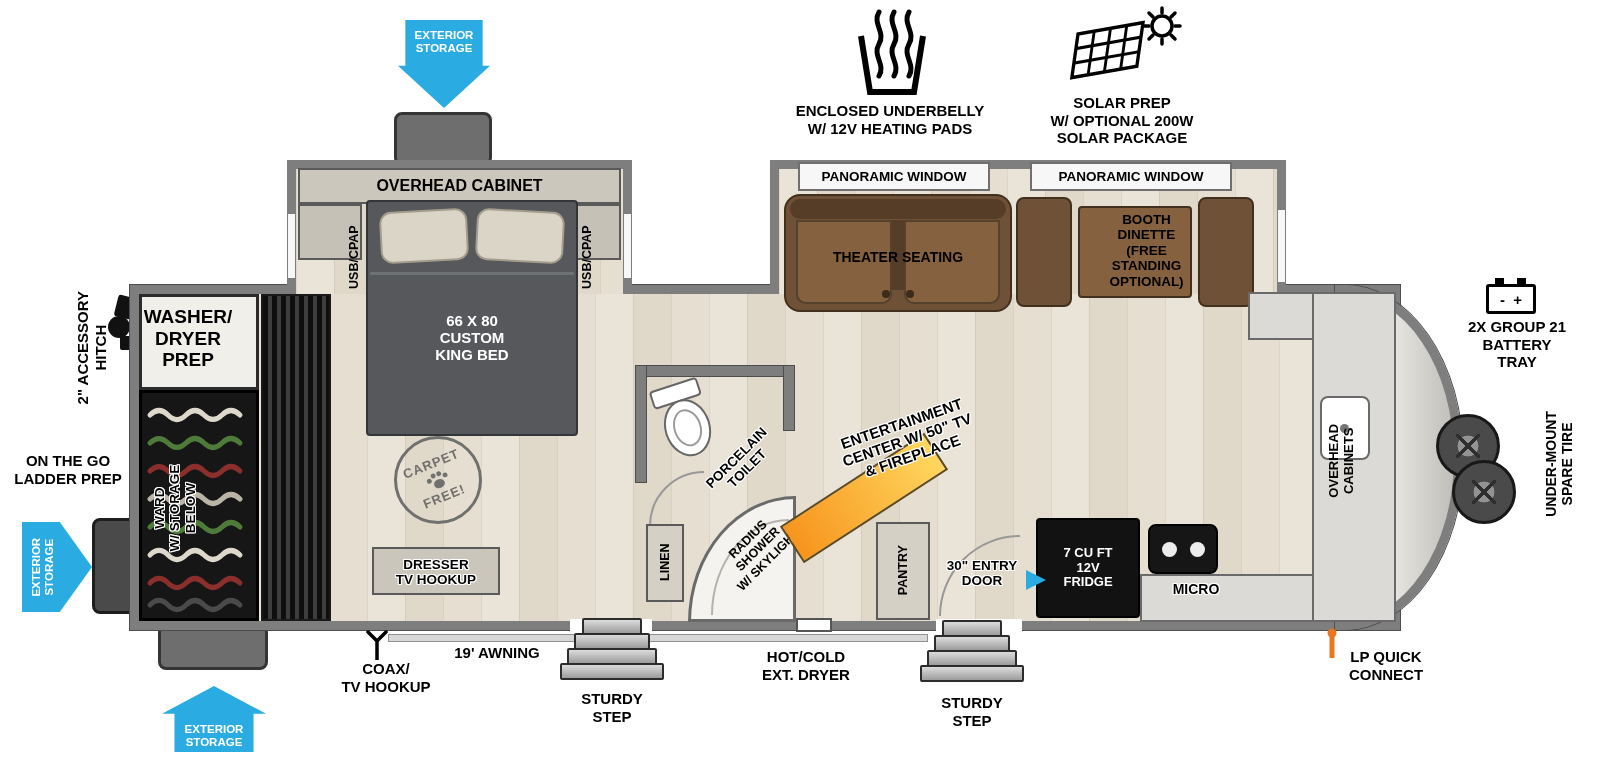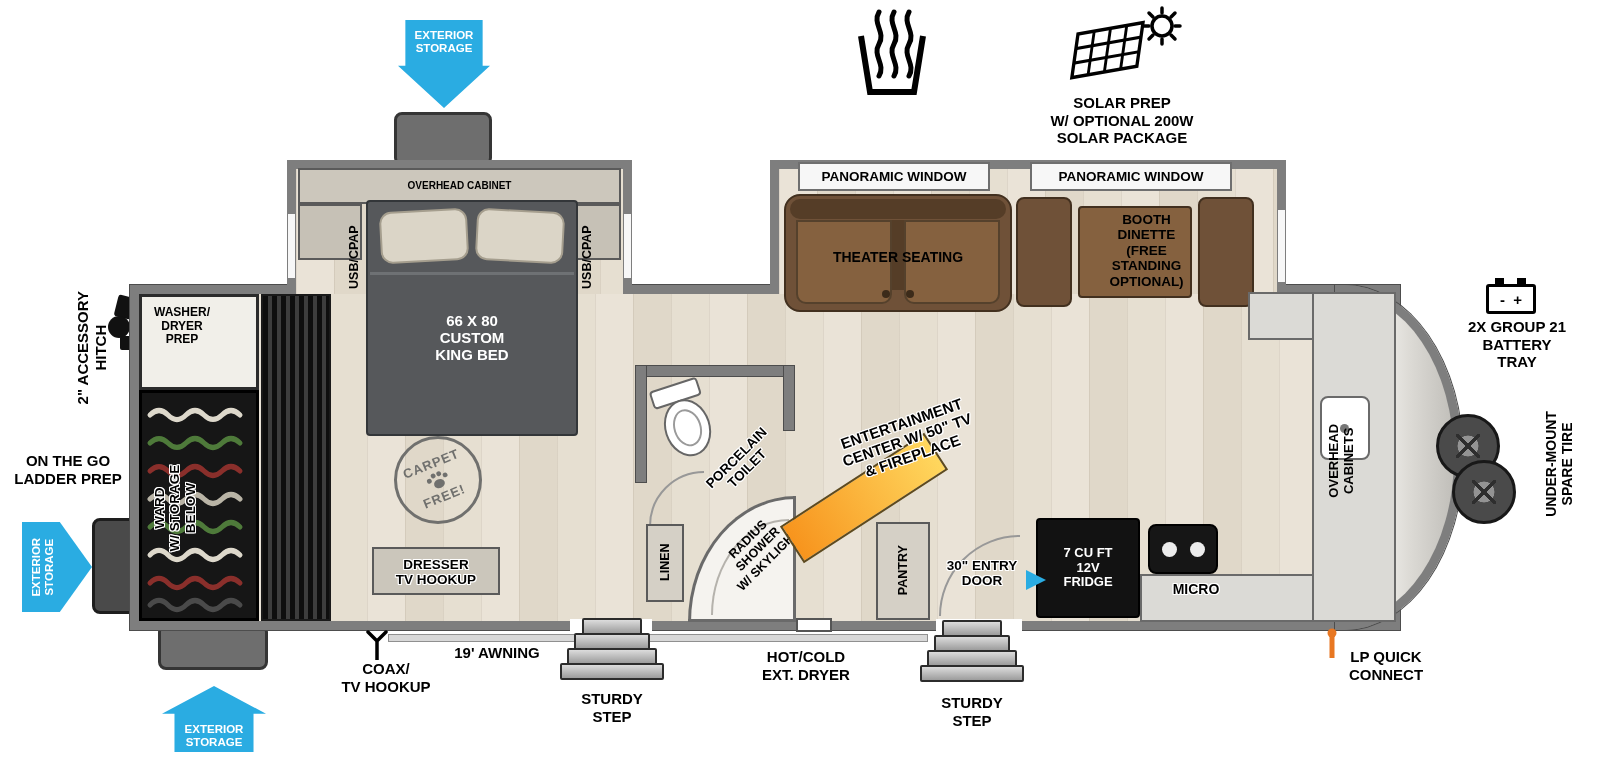--- a/index.html
+++ b/index.html
@@ -29,20 +29,22 @@
     <div class="txt" style="margin-top:9px">EXTERIOR
 STORAGE</div>
   </div>
 
   <svg class="abs" style="left:842px;top:6px" width="100" height="92" viewBox="0 0 100 92">
     <path d="M19,30 L28,86 L72,86 L81,30" fill="none" stroke="#000" stroke-width="6"></path>
     <path d="M37,6 C30,18 44,26 37,38 C30,50 44,58 37,70" fill="none" stroke="#000" stroke-width="5" stroke-linecap="round"></path>
     <path d="M52,6 C45,18 59,26 52,38 C45,50 59,58 52,70" fill="none" stroke="#000" stroke-width="5" stroke-linecap="round"></path>
     <path d="M67,6 C60,18 74,26 67,38 C60,50 74,58 67,70" fill="none" stroke="#000" stroke-width="5" stroke-linecap="round"></path>
   </svg>
+  <div class="lbl ext" style="left:785px;top:102px;width:210px">ENCLOSED UNDERBELLY
+W/ 12V HEATING PADS</div>
 
   <svg class="abs" style="left:1066px;top:4px" width="120" height="88" viewBox="0 0 120 88">
     <g transform="translate(12,30) rotate(-10) skewX(-18)">
       <rect x="0" y="0" width="66" height="42" fill="#fff" stroke="#000" stroke-width="3.5"></rect>
       <line x1="16.5" y1="0" x2="16.5" y2="42" stroke="#000" stroke-width="3"></line>
       <line x1="33" y1="0" x2="33" y2="42" stroke="#000" stroke-width="3"></line>
       <line x1="49.5" y1="0" x2="49.5" y2="42" stroke="#000" stroke-width="3"></line>
       <line x1="0" y1="14" x2="66" y2="14" stroke="#000" stroke-width="3"></line>
       <line x1="0" y1="28" x2="66" y2="28" stroke="#000" stroke-width="3"></line>
     </g>
@@ -73,21 +75,21 @@
 
   <div class="room floor" style="left:130px;top:285px;width:1270px;height:345px"></div>
   <div class="abs" style="left:1335px;top:285px;width:128px;height:345px;border:9px solid #7e7e7e;border-left:none;border-radius:0 120px 120px 0 / 0 174px 174px 0;box-shadow:0 0 0 1px #4d4d4d;background:linear-gradient(90deg,#eceae5 0%,#f8f7f4 30%,#dddbd6 62%,#c0beb9 100%)"></div>
   <div class="room floor" style="left:287px;top:160px;width:345px;height:134px;border-bottom:none;box-shadow:none"></div>
   <div class="room floor" style="left:770px;top:160px;width:516px;height:134px;border-bottom:none;box-shadow:none"></div>
   <div class="windowgap" style="left:288px;top:214px;width:7px;height:64px"></div>
   <div class="windowgap" style="left:624px;top:214px;width:7px;height:64px"></div>
   <div class="windowgap" style="left:1278px;top:210px;width:7px;height:72px"></div>
 
   <div class="abs" style="left:139px;top:294px;width:120px;height:96px;background:#f1efe9;border:3px solid #2b2b2b"></div>
-  <div class="lbl" style="left:124px;top:306px;width:116px;font-size:12px">WASHER/
+  <div class="lbl" style="left:130px;top:306px;width:116px;font-size:19px">WASHER/
 DRYER
 PREP</div>
 
   <div class="abs" style="left:139px;top:390px;width:120px;height:231px;background:#161616;border:3px solid #000">
     <svg width="114" height="225" viewBox="0 0 114 225">
       <g fill="none" stroke-linecap="round" stroke-width="5">
         <path d="M8,22 q9,-9 18,0 t18,0 t18,0 t18,0 t18,0" stroke="#ddd8cb"></path>
         <path d="M8,50 q9,-9 18,0 t18,0 t18,0 t18,0 t18,0" stroke="#4e7a3a"></path>
         <path d="M8,78 q9,-9 18,0 t18,0 t18,0 t18,0 t18,0" stroke="#8a2f2b"></path>
         <path d="M8,106 q9,-9 18,0 t18,0 t18,0 t18,0 t18,0" stroke="#b9b4a6"></path>
@@ -98,21 +100,21 @@
       </g>
     </svg>
   </div>
   <div class="lbl halo" style="left:91px;top:484px;width:170px;height:48px;font-size:13.5px;transform:rotate(-90deg)">WARD
 W/ STORAGE
 BELOW</div>
 
   <div class="abs" style="left:261px;top:294px;width:70px;height:327px;background:repeating-linear-gradient(90deg,#0e0e0e 0 5px,#3d3d3d 5px 9px);border:2px solid #1a1a1a"></div>
 
   <div class="box" style="left:298px;top:168px;width:323px;height:36px;background:#ccc7bc;display:flex;align-items:center;justify-content:center">
-    <span class="lbl" style="position:static;font-size:10px">OVERHEAD CABINET</span>
+    <span class="lbl" style="position:static;font-size:16px">OVERHEAD CABINET</span>
   </div>
   <div class="box" style="left:298px;top:204px;width:64px;height:56px;background:#c6c1b6"></div>
   <div class="box" style="left:557px;top:204px;width:64px;height:56px;background:#c6c1b6"></div>
 
   <div class="abs" style="left:366px;top:200px;width:212px;height:236px;background:#56585b;border:2px solid #333639;border-radius:4px">
     <div class="abs" style="left:12px;top:8px;width:88px;height:52px;background:#dbd5c7;border:2px solid #a59e8e;border-radius:12px;transform:rotate(-3deg)"></div>
     <div class="abs" style="left:108px;top:8px;width:88px;height:52px;background:#dbd5c7;border:2px solid #a59e8e;border-radius:12px;transform:rotate(3deg)"></div>
     <div class="abs" style="left:2px;top:70px;width:204px;height:3px;background:#6e7174"></div>
   </div>
   <div class="lbl" style="left:366px;top:312px;width:212px;color:#fff;font-size:15px">66 X 80

